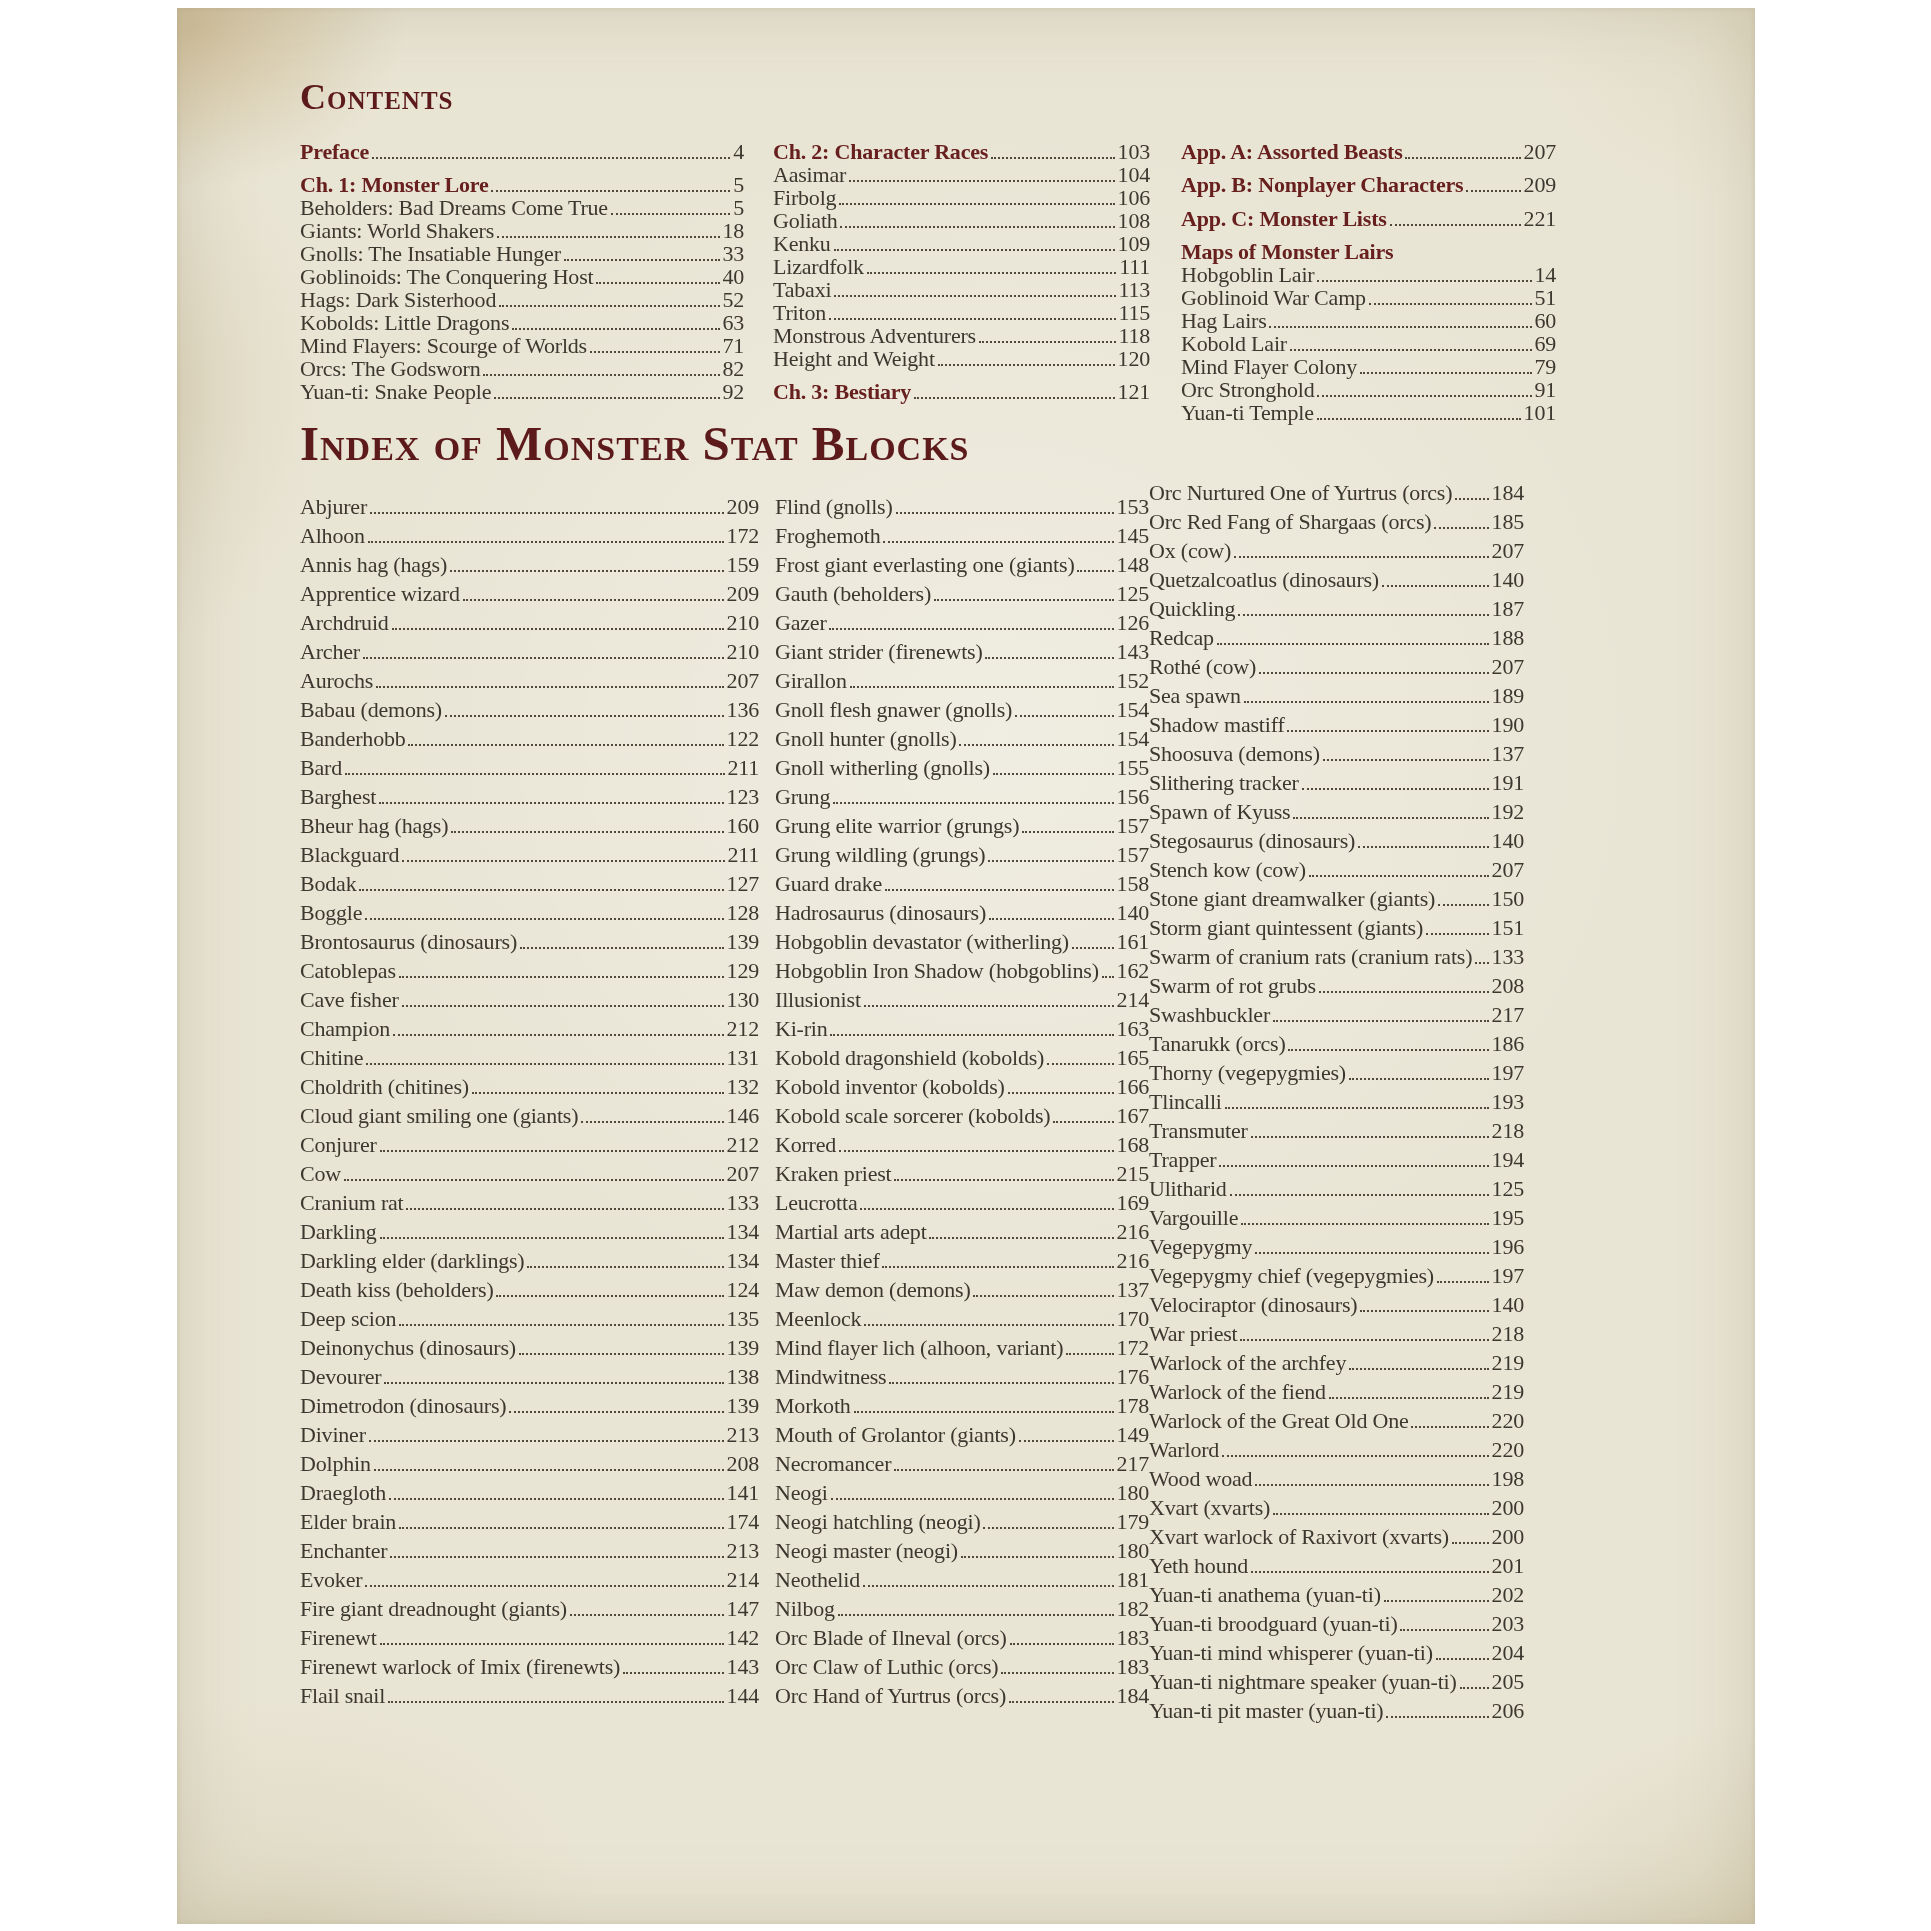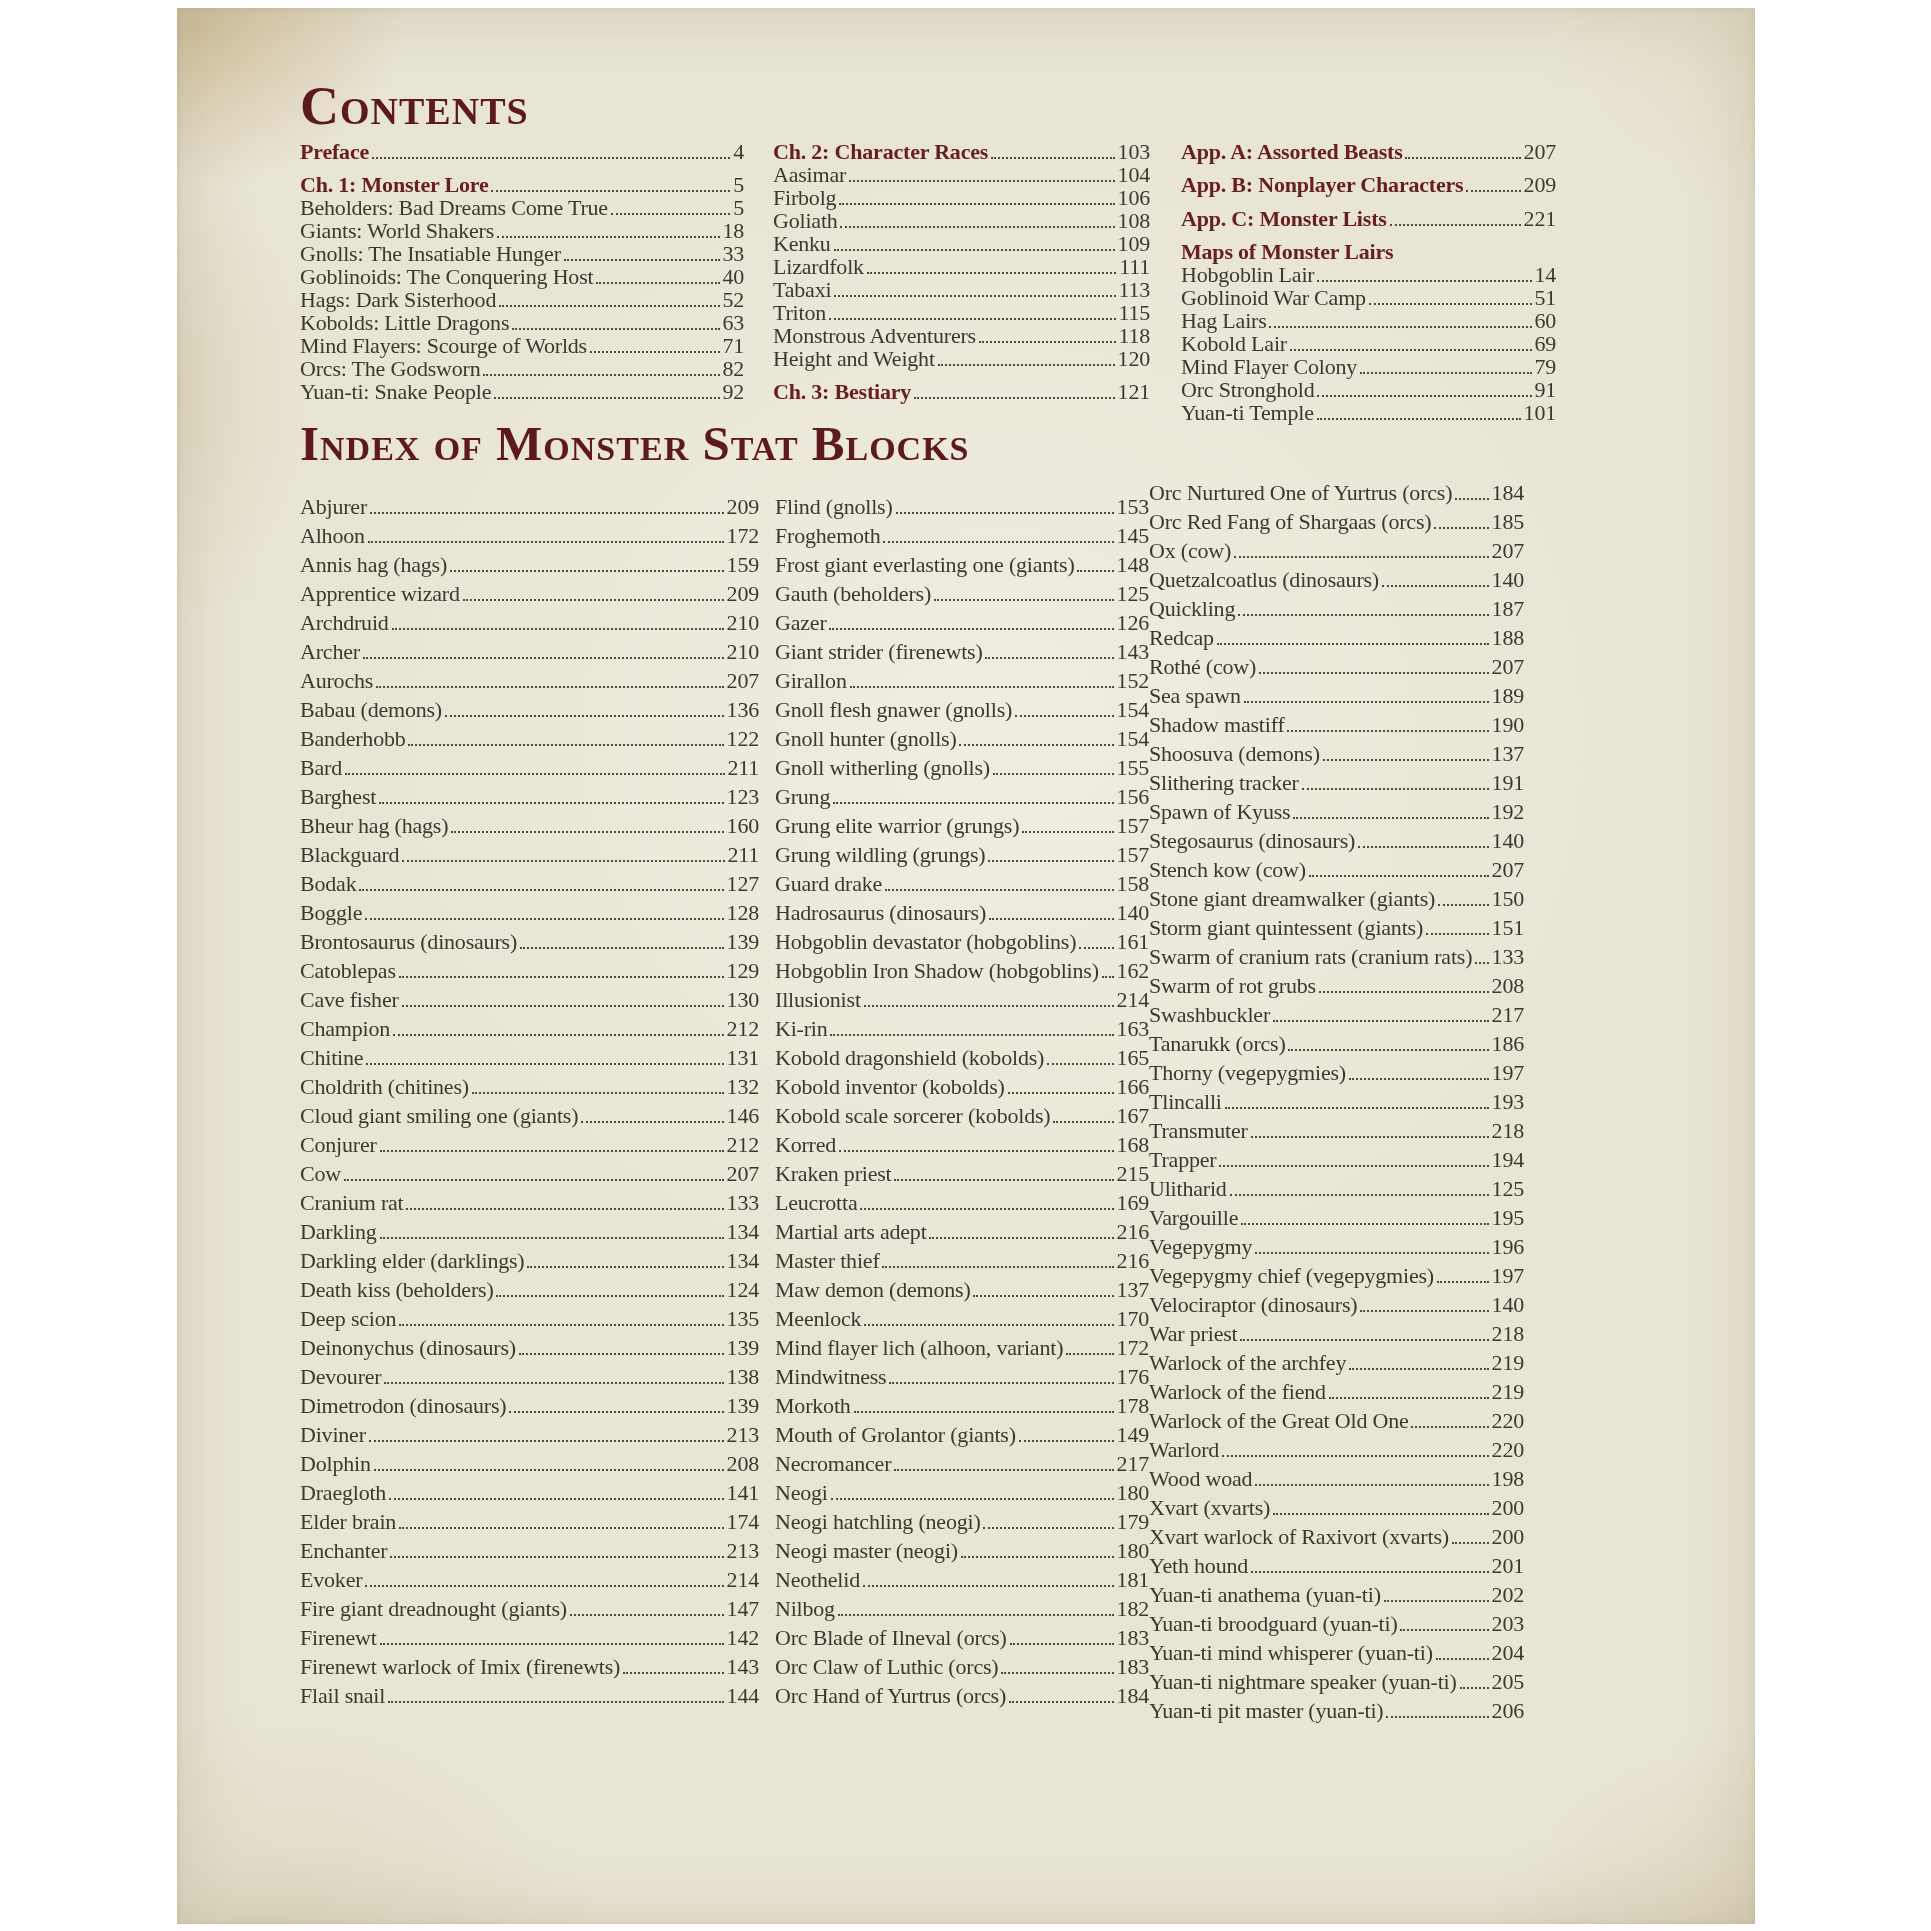--- a/index.html
+++ b/index.html
@@ -23,21 +23,21 @@
   .inner{position:absolute;left:123px;top:71px;width:1255px;}
   .title{
     position:absolute;left:0;
     font-variant:small-caps;
     font-weight:bold;
     color:#5c1a1b;
     letter-spacing:1px;
     line-height:1;
     white-space:nowrap;
   }
-  .contents-title{top:0;font-size:54px;}
+  .contents-title{top:0;font-size:36px;}
   .index-title{top:340px;font-size:49px;}
   .cols{position:absolute;left:0;display:flex;width:1255px;color:#3d382f;}
   .contents-cols{top:61px;}
   .index-cols{top:399px;align-items:center;}
   .col{flex:0 0 auto;}
   .contents-cols .col:nth-child(1){width:444px;}
   .contents-cols .col:nth-child(2){width:377px;margin-left:29px;}
   .contents-cols .col:nth-child(3){width:375px;margin-left:31px;}
   .index-cols .col:nth-child(1){width:459px;}
   .index-cols .col:nth-child(2){width:374px;margin-left:16px;}
@@ -532,21 +532,21 @@
             <span class="lbl">Guard drake</span>
             <span class="dots"></span>
             <span class="pg">158</span>
           </div>
           <div class="row">
             <span class="lbl">Hadrosaurus (dinosaurs)</span>
             <span class="dots"></span>
             <span class="pg">140</span>
           </div>
           <div class="row">
-            <span class="lbl">Hobgoblin devastator (hobgoblins)</span>
+            <span class="lbl">Hobgoblin devastator (witherling)</span>
             <span class="dots"></span>
             <span class="pg">161</span>
           </div>
           <div class="row">
             <span class="lbl">Hobgoblin Iron Shadow (hobgoblins)</span>
             <span class="dots"></span>
             <span class="pg">162</span>
           </div>
           <div class="row">
             <span class="lbl">Illusionist</span>

